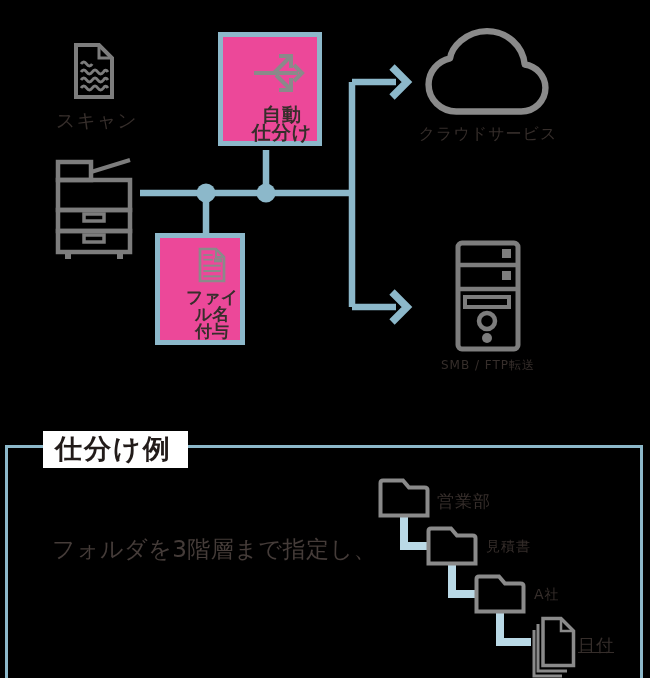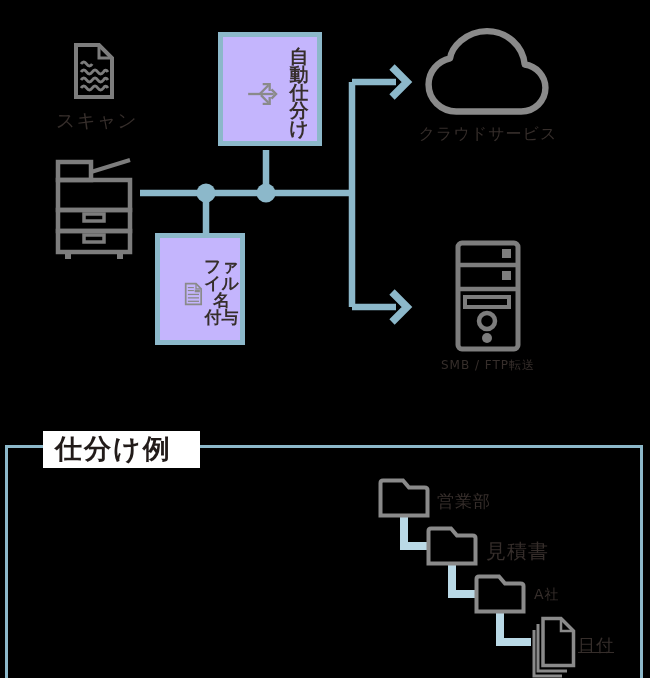--- a/index.html
+++ b/index.html
@@ -7,34 +7,34 @@
     position:relative;width:650px;height:678px;background:#000000;
     font-family:"DejaVu Sans",sans-serif;overflow:hidden;margin-top:20px;
   }
   .abs{position:absolute;}
   .lbl{
     position:absolute;color:#362e2b;letter-spacing:1px;
     font-family:"DejaVu Sans",sans-serif;white-space:nowrap;
   }
   .lbl.center{text-align:center;}
   .bluebox{
-    position:absolute;border:5px solid #8cb8ca;background:#c4b5fd;
-    display:flex;flex-direction:row;align-items:center;box-sizing:border-box;padding-left:24px;
+    position:absolute;border:5px solid #8cb8ca;background:#ec4899;
+    display:flex;flex-direction:column;align-items:center;box-sizing:border-box;padding-left:24px;
   }
   .boxlbl{
     color:#362e2b;font-size:19px;line-height:18px;font-weight:600;
     text-align:center;letter-spacing:1px;margin-top:6px;
   }
   .example-box{
     position:absolute;left:5px;top:425px;width:632px;height:234px;
     border:3px solid #8cb8ca;background:transparent;
   }
   .example-title{
     position:absolute;left:43px;top:411px;background:#ffffff;color:#221b19;
-    font-size:27px;font-weight:600;letter-spacing:2px;padding:3px 28px 4px 12px;
+    font-size:27px;font-weight:600;letter-spacing:2px;padding:3px 16px 4px 12px;
     line-height:30px;
   }
   .desc{
     position:absolute;left:52px;top:512px;font-size:23px;line-height:34px;
     color:#453c39;letter-spacing:0.5px;
   }
   svg{display:block;}
 </style>
 </head>
 <body>
@@ -138,40 +138,40 @@
     <rect x="47" y="9" width="9" height="9" fill="#7d7d7d"></rect>
     <rect x="47" y="31" width="9" height="9" fill="#7d7d7d"></rect>
     <circle cx="32" cy="98" r="5" fill="#7d7d7d"></circle>
   </svg>
   <div class="lbl center" style="left:408px;top:337px;width:160px;font-size:12px;">SMB / FTP転送</div>
 
   <div class="example-box"></div>
   <div class="example-title">仕分け例</div>
 
   <div class="desc">
-    <br>
+    <span>フォルダを3階層まで指定し、</span><br>
   </div>
 
   <svg class="abs" style="left:0;top:0;" width="650" height="678">
     <g stroke="#bad9e6" stroke-width="8" fill="none">
       <path d="M404,495 V526 H427"></path>
       <path d="M452,543 V574 H475"></path>
       <path d="M500,591 V622 H531"></path>
     </g>
   </svg>
 
   <svg class="abs" style="left:378px;top:456px;" width="52" height="42" viewBox="0 0 52 42">
     <path d="M2.5,39.5 L2.5,7 Q2.5,4.5 5,4.5 L25,4.5 L31,11.5 L46.5,11.5 Q49.5,11.5 49.5,14 L49.5,39.5 Z" fill="none" stroke="#8a8a8a" stroke-width="4"></path>
   </svg>
   <div class="lbl" style="left:437px;top:470px;font-size:17px;letter-spacing:1px;">営業部</div>
 
   <svg class="abs" style="left:426px;top:504px;" width="52" height="42" viewBox="0 0 52 42">
     <path d="M2.5,39.5 L2.5,7 Q2.5,4.5 5,4.5 L25,4.5 L31,11.5 L46.5,11.5 Q49.5,11.5 49.5,14 L49.5,39.5 Z" fill="none" stroke="#8a8a8a" stroke-width="4"></path>
   </svg>
-  <div class="lbl" style="left:486px;top:518px;font-size:20px;letter-spacing:1px;font-family:Liberation Mono, monospace;">見積書</div>
+  <div class="lbl" style="left:486px;top:518px;font-size:14px;letter-spacing:1px;font-family:Liberation Mono, monospace;">見積書</div>
 
   <svg class="abs" style="left:474px;top:552px;" width="52" height="42" viewBox="0 0 52 42">
     <path d="M2.5,39.5 L2.5,7 Q2.5,4.5 5,4.5 L25,4.5 L31,11.5 L46.5,11.5 Q49.5,11.5 49.5,14 L49.5,39.5 Z" fill="none" stroke="#8a8a8a" stroke-width="4"></path>
   </svg>
   <div class="lbl" style="left:534px;top:566px;font-size:14px;letter-spacing:1px;">A社</div>
 
   <svg class="abs" style="left:528px;top:596px;" width="48" height="62" viewBox="0 0 48 62">
     <g stroke="#8a8a8a" fill="none">
       <path d="M6,14 V60 H34" stroke-width="3"></path>
       <path d="M10,8 V55 H39" stroke-width="3"></path>

